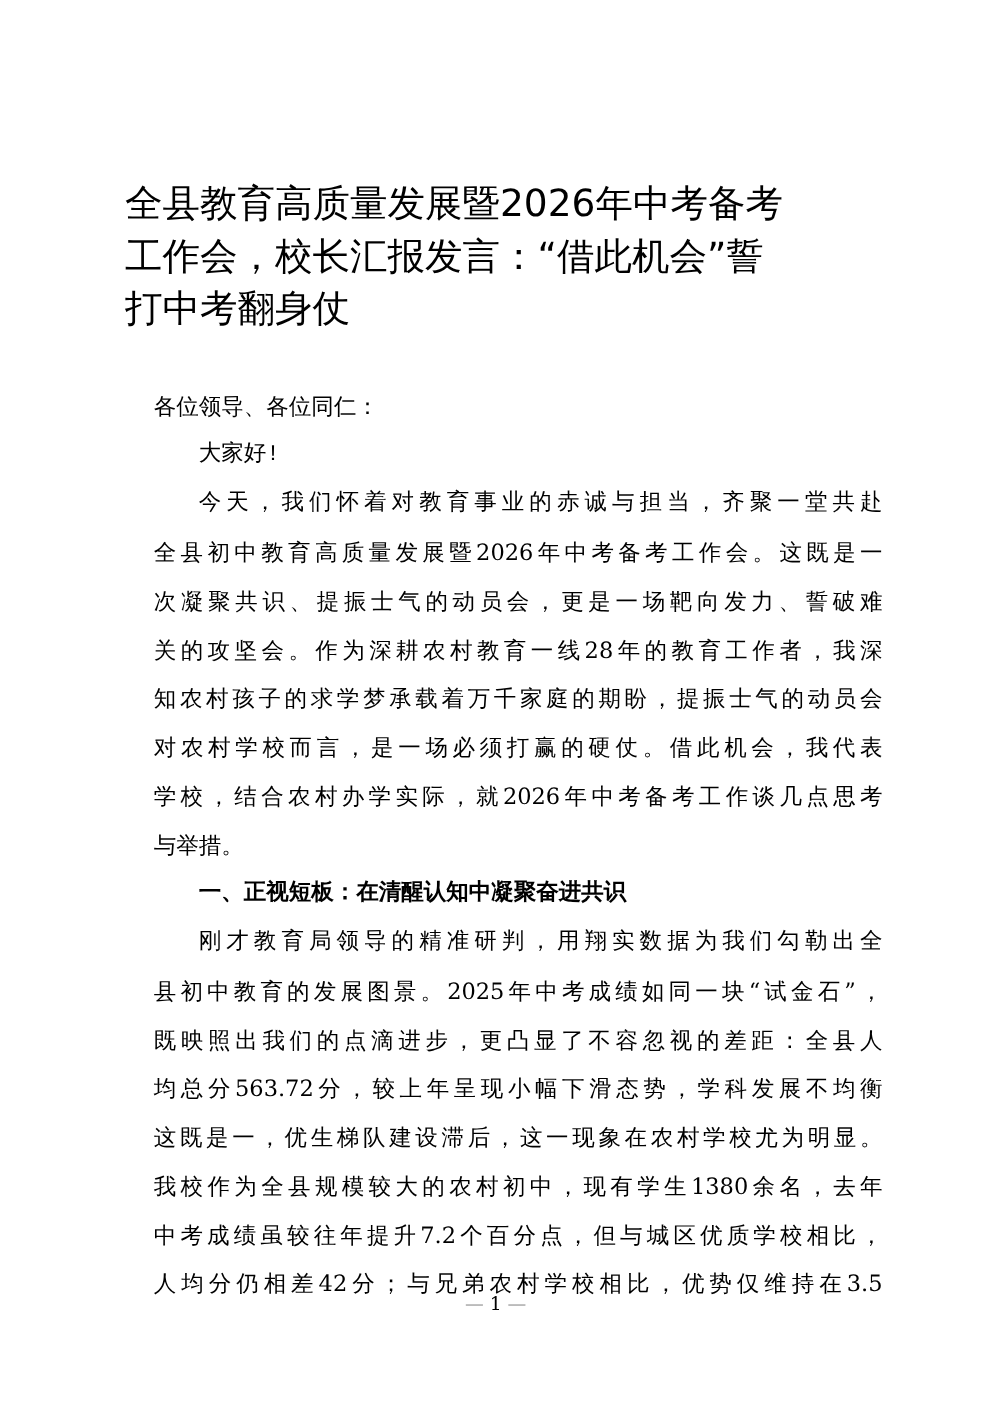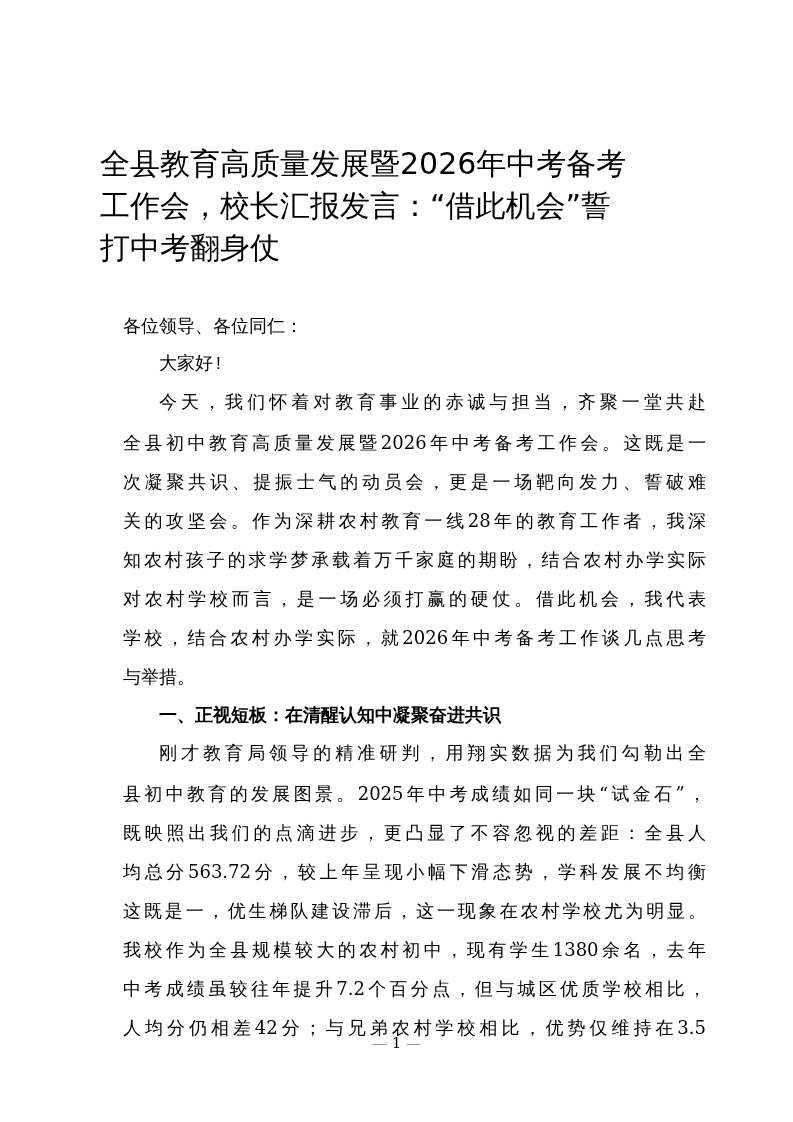--- a/index.html
+++ b/index.html
@@ -3,21 +3,21 @@
 <meta charset="utf-8">
 <style>
   html, body { margin: 0; padding: 0; background: #ffffff; }
   body { width: 793px; height: 1122px; position: relative; overflow: hidden; font-family: "DejaVu Serif", "Liberation Serif", serif; color: #000; }
   .title { position: absolute; left: 100px; top: 143px; width: 600px; text-align: left; font-family: "DejaVu Sans", "Liberation Sans", sans-serif; font-weight: normal; font-size: 30px; line-height: 42px; letter-spacing: 0px; }
   .title .line { display: block; white-space: nowrap; }
   .body { position: absolute; left: 123px; top: 306px; width: 583px; }
   .ln { display: block; height: 39px; line-height: 39px; font-size: 18px; white-space: nowrap; text-align: justify; text-align-last: justify; }
   .ln.last { text-align-last: left; }
   .ln.indent { padding-left: 36px; font-family: Liberation Mono, monospace; }
-  .ln.head { font-family: Liberation Sans, sans-serif; font-weight: bold; }
+  .ln.head { font-family: Liberation Mono, monospace; font-weight: bold; }
   .footer { position: absolute; left: 0; top: 1034px; width: 793px; text-align: center; font-size: 15px; color: #000; }
   .footer .dash { color: #999; }
 </style>
 </head>
 <body>
 
 <div class="title">
   <span class="line">全县教育高质量发展暨2026年中考备考</span>
   <span class="line">工作会，校长汇报发言：“借此机会”誓</span>
   <span class="line">打中考翻身仗</span>
@@ -25,21 +25,21 @@
 
 <div class="body">
   <span class="ln last">各位领导、各位同仁：</span>
   <span class="ln indent last">大家好!</span>
 
   <div>
     <span class="ln indent">今天，我们怀着对教育事业的赤诚与担当，齐聚一堂共赴</span>
     <span class="ln">全县初中教育高质量发展暨2026年中考备考工作会。这既是一</span>
     <span class="ln">次凝聚共识、提振士气的动员会，更是一场靶向发力、誓破难</span>
     <span class="ln">关的攻坚会。作为深耕农村教育一线28年的教育工作者，我深</span>
-    <span class="ln">知农村孩子的求学梦承载着万千家庭的期盼，结合农村办学实际</span>
+    <span class="ln">知农村孩子的求学梦承载着万千家庭的期盼，提振士气的动员会</span>
     <span class="ln">对农村学校而言，是一场必须打赢的硬仗。借此机会，我代表</span>
     <span class="ln">学校，结合农村办学实际，就2026年中考备考工作谈几点思考</span>
     <span class="ln last">与举措。</span>
   </div>
 
   <span class="ln indent head last">一、正视短板：在清醒认知中凝聚奋进共识</span>
 
   <div>
     <span class="ln indent">刚才教育局领导的精准研判，用翔实数据为我们勾勒出全</span>
     <span class="ln">县初中教育的发展图景。2025年中考成绩如同一块“试金石”，</span>

